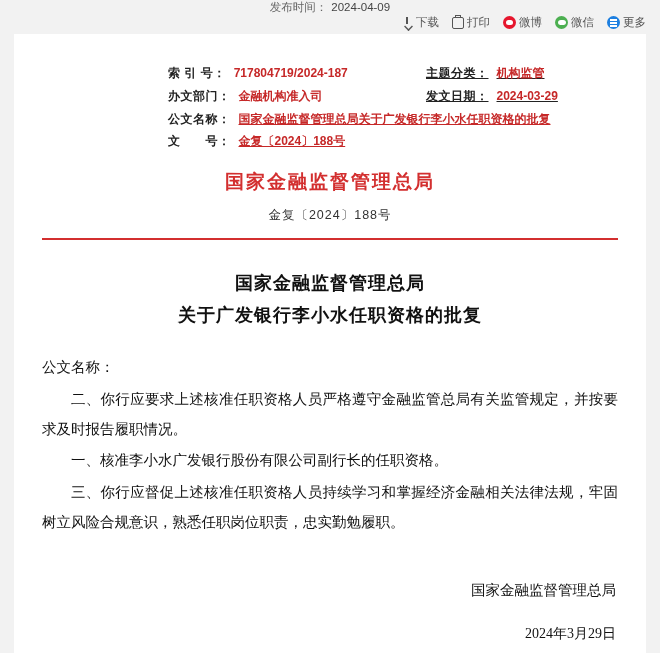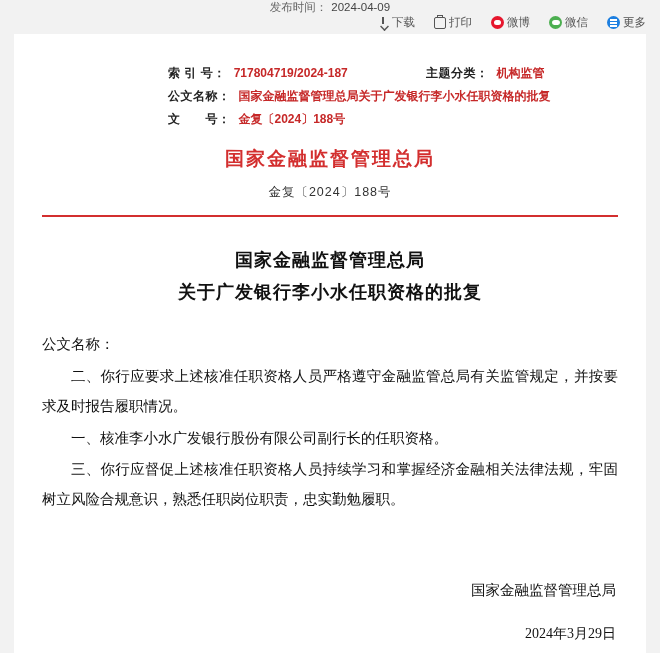--- a/index.html
+++ b/index.html
@@ -37,21 +37,21 @@
     color: #666;
     white-space: nowrap;
   }
   .pubdate .label { color: #666; }
   .pubdate .value { color: #444; margin-left: 4px; }
 
   .share-group {
     margin-left: auto;
     display: flex;
     align-items: center;
-    gap: 19px;
+    gap: 13px;
   }
   .share-item {
     display: flex;
     align-items: center;
     font-size: 11.5px;
     color: #555;
     white-space: nowrap;
     cursor: pointer;
   }
   .share-item .glyph {
@@ -151,35 +151,35 @@
   }
   .meta-row {
     display: flex;
     align-items: flex-start;
   }
   .meta-col {
     display: flex;
     align-items: baseline;
   }
   .meta-col.left { width: 258px; flex: none; }
-  .meta-col.right { flex: 1; }
+  .meta-col.right { flex: 1; text-decoration: underline; }
   .meta-label {
     color: #222;
     font-weight: bold;
     white-space: nowrap;
     letter-spacing: 0.5px;
   }
   .meta-value {
     color: #c62828;
     margin-left: 8px;
     font-weight: bold;
     white-space: nowrap;
   }
   .meta-row.full .meta-col.left { width: auto; }
-  .meta-row.full .meta-value { white-space: normal; }
+  .meta-row.full .meta-value { white-space: normal; text-decoration: underline; }
 
   
   .org-title {
     margin-top: 16px;
     text-align: center;
     color: #d32f2f;
     font-size: 19px;
     font-weight: bold;
     letter-spacing: 2px;
     font-family: "Liberation Serif", serif;
@@ -292,20 +292,30 @@
       <div class="meta-row">
         <div class="meta-col left">
           <span class="meta-label">索 引 号：</span>
           <span class="meta-value">717804719/2024-187</span>
         </div>
         <div class="meta-col right">
           <span class="meta-label">主题分类：</span>
           <span class="meta-value">机构监管</span>
         </div>
       </div>
+      <div class="meta-row">
+        <div class="meta-col left">
+          <span class="meta-label">办文部门：</span>
+          <span class="meta-value">金融机构准入司</span>
+        </div>
+        <div class="meta-col right">
+          <span class="meta-label">发文日期：</span>
+          <span class="meta-value">2024-03-29</span>
+        </div>
+      </div>
       <div class="meta-row full">
         <div class="meta-col left">
           <span class="meta-label">公文名称：</span>
           <span class="meta-value">国家金融监督管理总局关于广发银行李小水任职资格的批复</span>
         </div>
       </div>
       <div class="meta-row full">
         <div class="meta-col left">
           <span class="meta-label">文　　号：</span>
           <span class="meta-value">金复〔2024〕188号</span>

